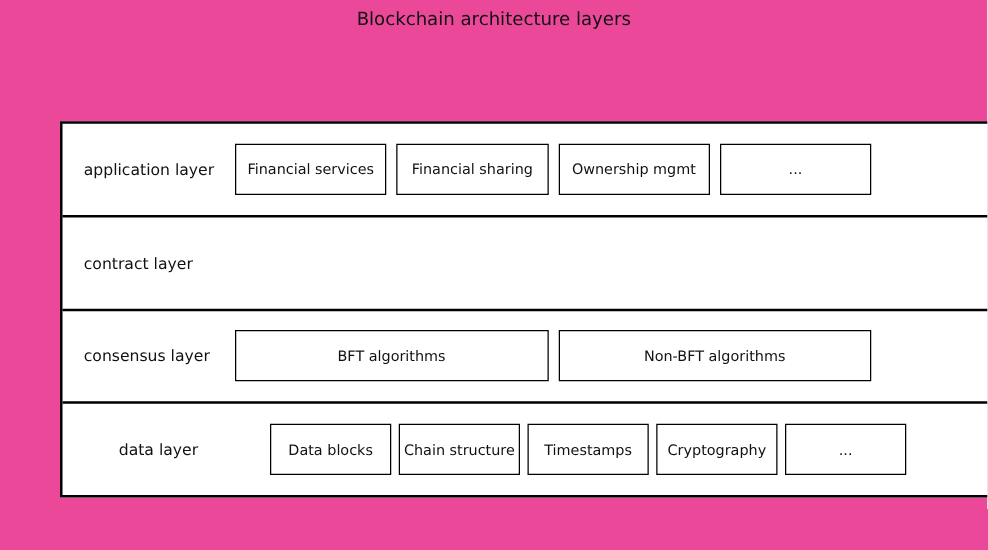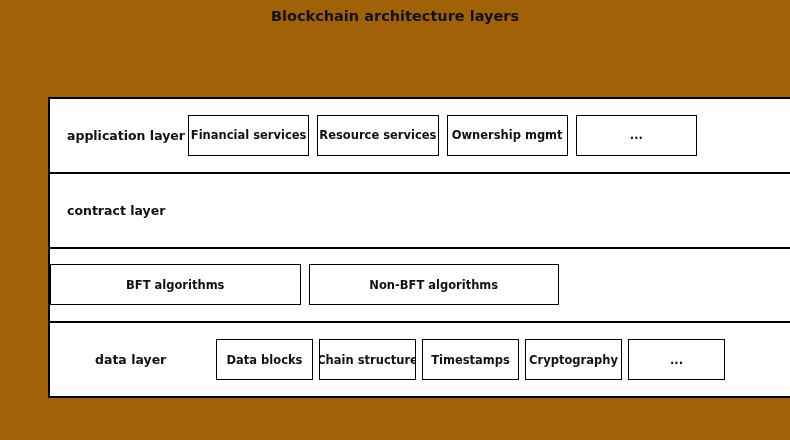--- a/index.html
+++ b/index.html
@@ -6,23 +6,22 @@
     margin: 0;
     padding: 0;
     background: #ffffff;
     font-family: "DejaVu Sans", sans-serif;
     color: #000000;
   }
   .canvas {
     position: relative;
     width: 790px;
     height: 440px;
-    background: #a16207;
+    background: #ec4899;
     overflow: hidden;
-    font-weight: bold;
   }
   .fig-title {
     position: absolute;
     top: 8px;
     left: 0;
     width: 100%;
     text-align: center;
     font-size: 14.5px;
     color: #111111;
   }
@@ -86,31 +85,32 @@
 <div class="canvas">
 
   <div class="fig-title">Blockchain architecture layers</div>
 
   <div class="stack">
 
     <div class="layer-row">
       <div class="layer-label">application layer</div>
       <div class="boxes">
         <div class="component-box">Financial services</div>
-        <div class="component-box">Resource services</div>
+        <div class="component-box">Financial sharing</div>
         <div class="component-box">Ownership mgmt</div>
         <div class="component-box">...</div>
       </div>
     </div>
 
     <div class="layer-row">
       <div class="layer-label">contract layer</div>
     </div>
 
     <div class="layer-row">
+      <div class="layer-label">consensus layer</div>
       <div class="boxes">
         <div class="component-box">BFT algorithms</div>
         <div class="component-box">Non-BFT algorithms</div>
       </div>
     </div>
 
 
     <div class="layer-row">
       <div class="layer-label">data layer</div>
       <div class="boxes tight">

